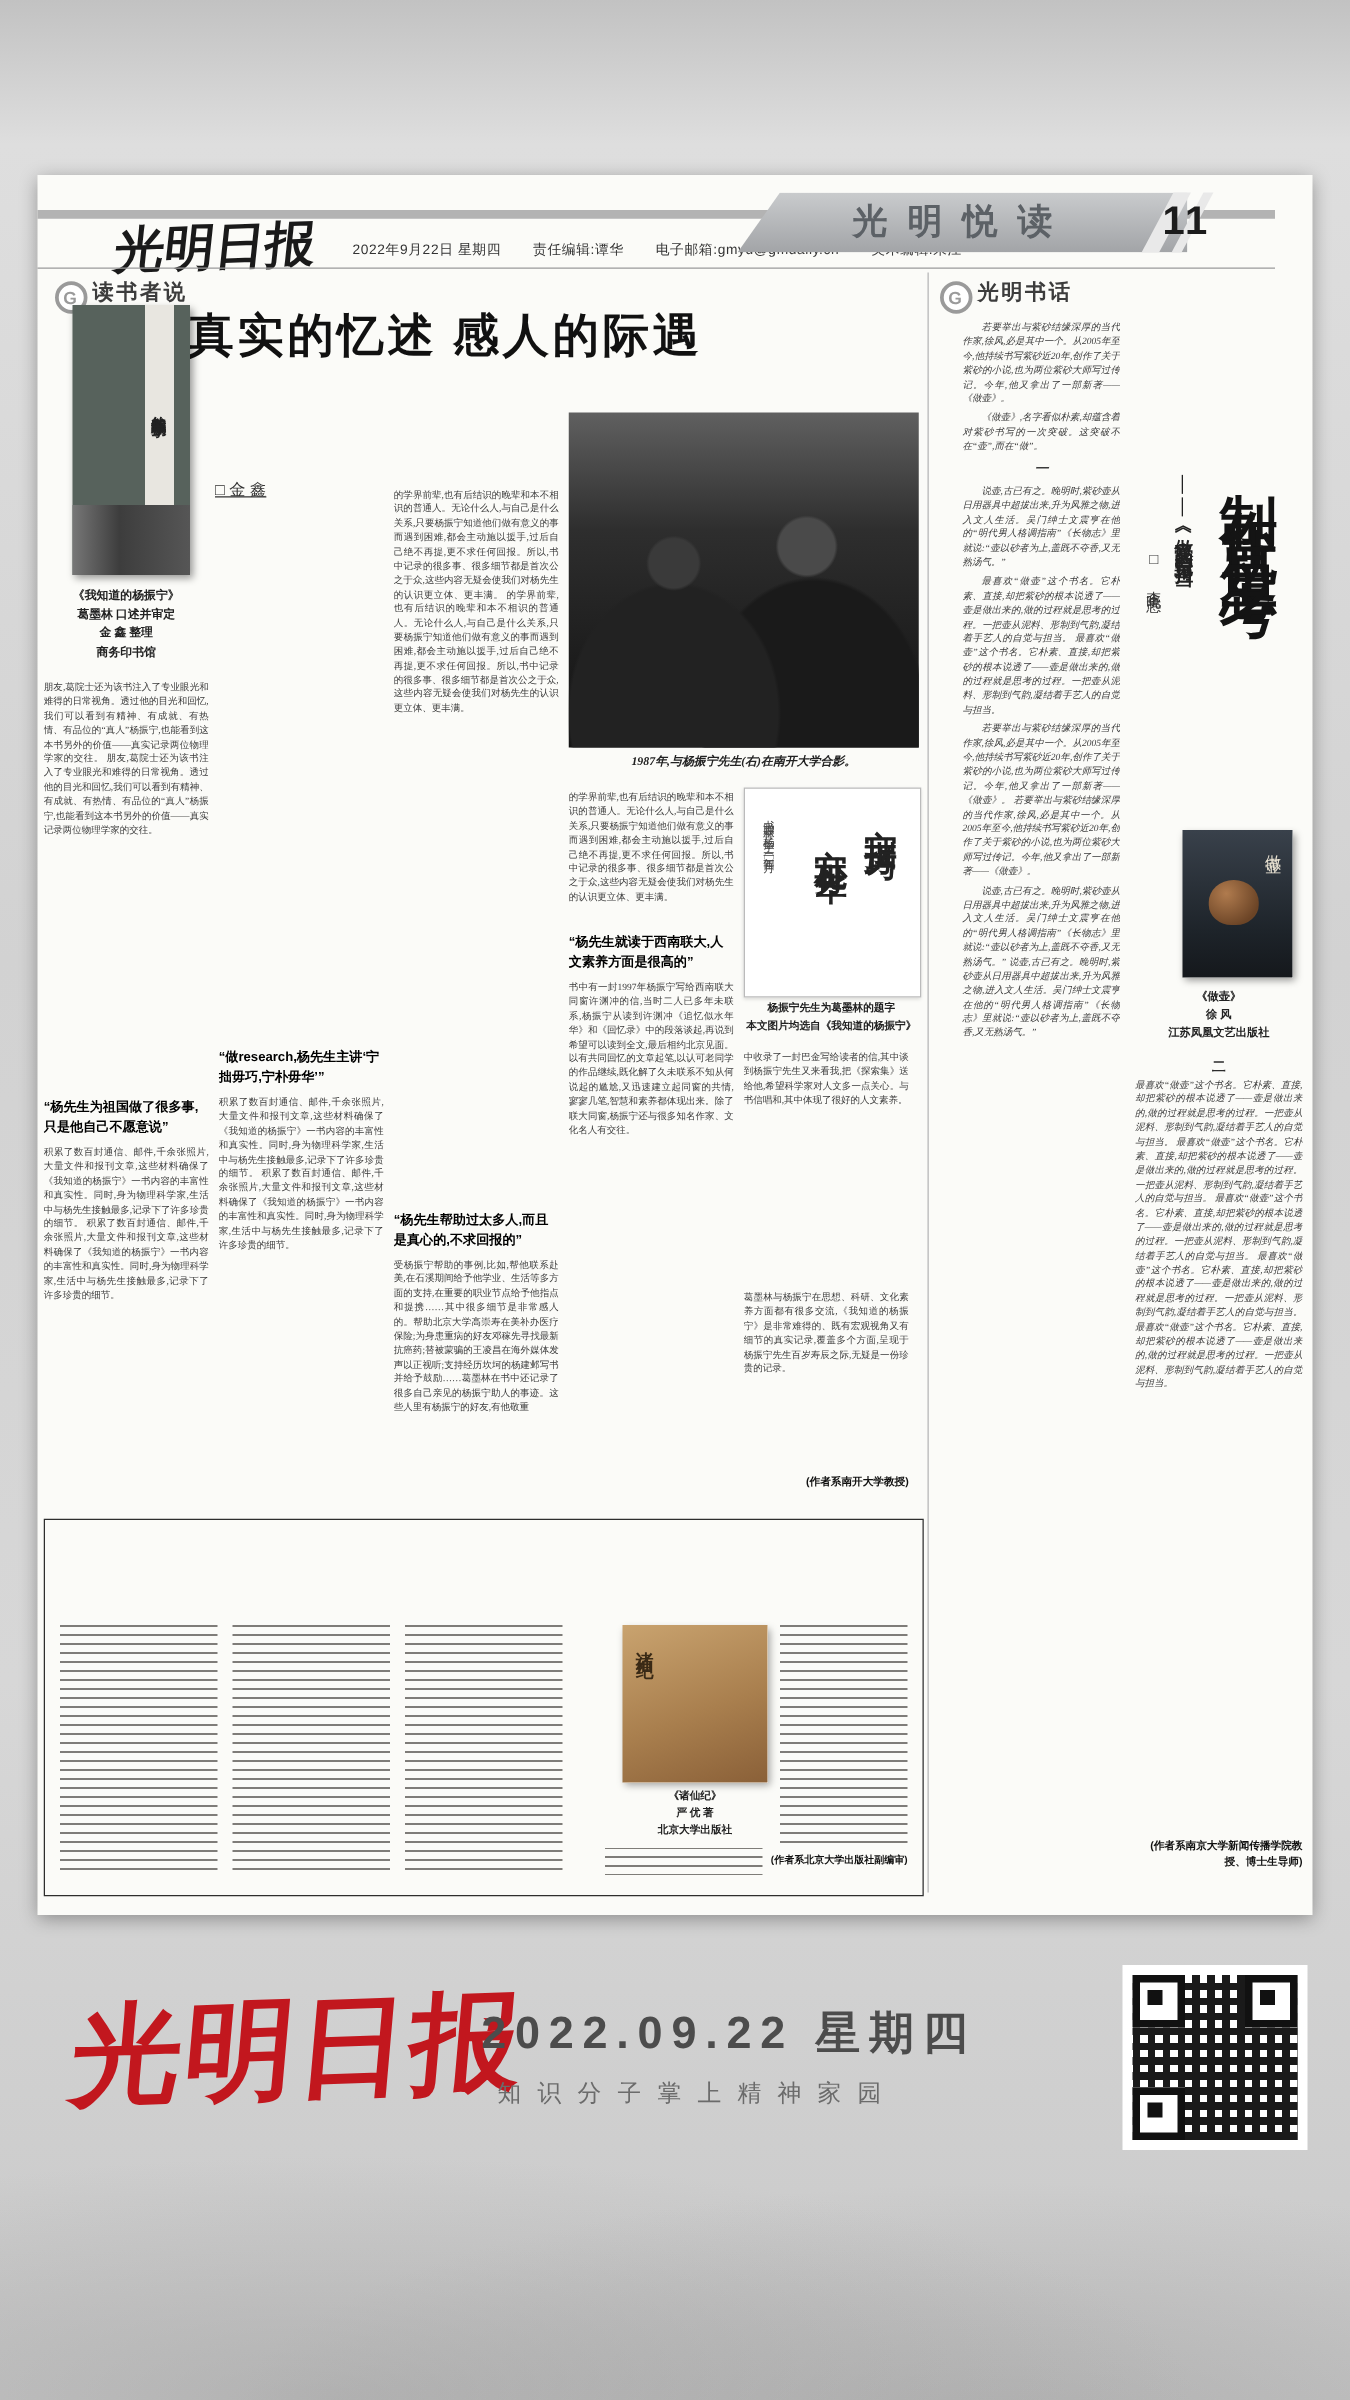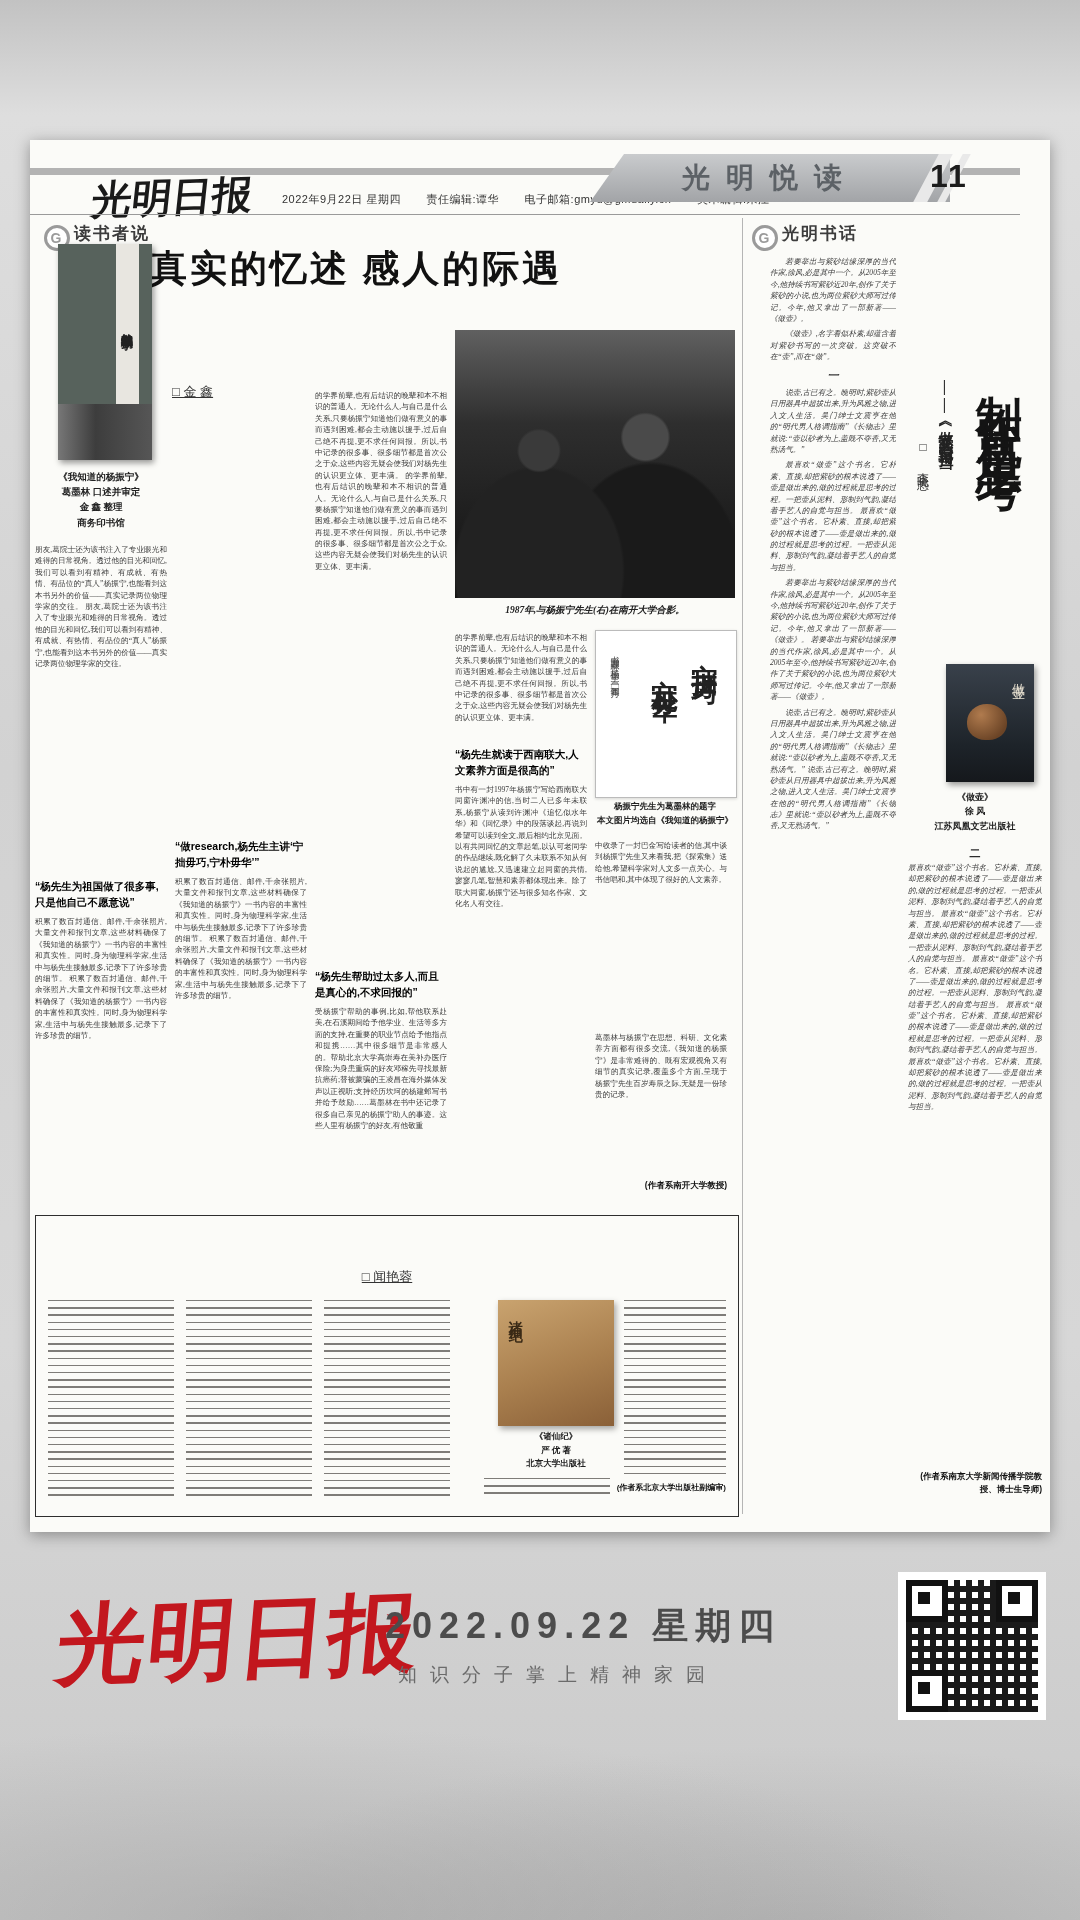--- a/index.html
+++ b/index.html
@@ -150,21 +150,20 @@
   </div>
   <div class="abs cap" style="left:560px;top:660px;width:150px;font-size:8.5px;">
     <div>杨振宁先生为葛墨林的题字</div>
     <div>本文图片均选自《我知道的杨振宁》</div>
   </div>
   <div class="abs col" style="left:565px;top:700px;width:132px;height:335px;">中收录了一封巴金写给读者的信,其中谈到杨振宁先生又来看我,把《探索集》送给他,希望科学家对人文多一点关心。与书信唱和,其中体现了很好的人文素养。</div>
   <div class="abs col" style="left:565px;top:860px;width:132px;height:176px;margin-top:32px;">葛墨林与杨振宁在思想、科研、文化素养方面都有很多交流,《我知道的杨振宁》是非常难得的、既有宏观视角又有细节的真实记录,覆盖多个方面,呈现于杨振宁先生百岁寿辰之际,无疑是一份珍贵的记录。</div>
   <div class="abs credit" style="left:565px;top:1040px;width:132px;">(作者系南开大学教授)</div>
 
   <div class="abs box" style="left:5px;top:1075px;width:702px;height:300px;">
-    <div class="abs byline" style="left:0;top:52px;width:100%;text-align:center;">□ 闻艳蓉</div>
     <div class="abs fz" style="left:12px;top:84px;width:126px;height:200px;"></div>
     <div class="abs fz" style="left:150px;top:84px;width:126px;height:200px;"></div>
     <div class="abs fz" style="left:288px;top:84px;width:126px;height:200px;"></div>
     <div class="abs cover3" style="left:462px;top:84px;width:116px;height:126px;">
       <div class="t">诸仙纪</div>
     </div>
     <div class="abs cap" style="left:448px;top:214px;width:144px;font-size:8.5px;">
       <div>《诸仙纪》</div>
       <div>严 优 著</div>
       <div>北京大学出版社</div>

